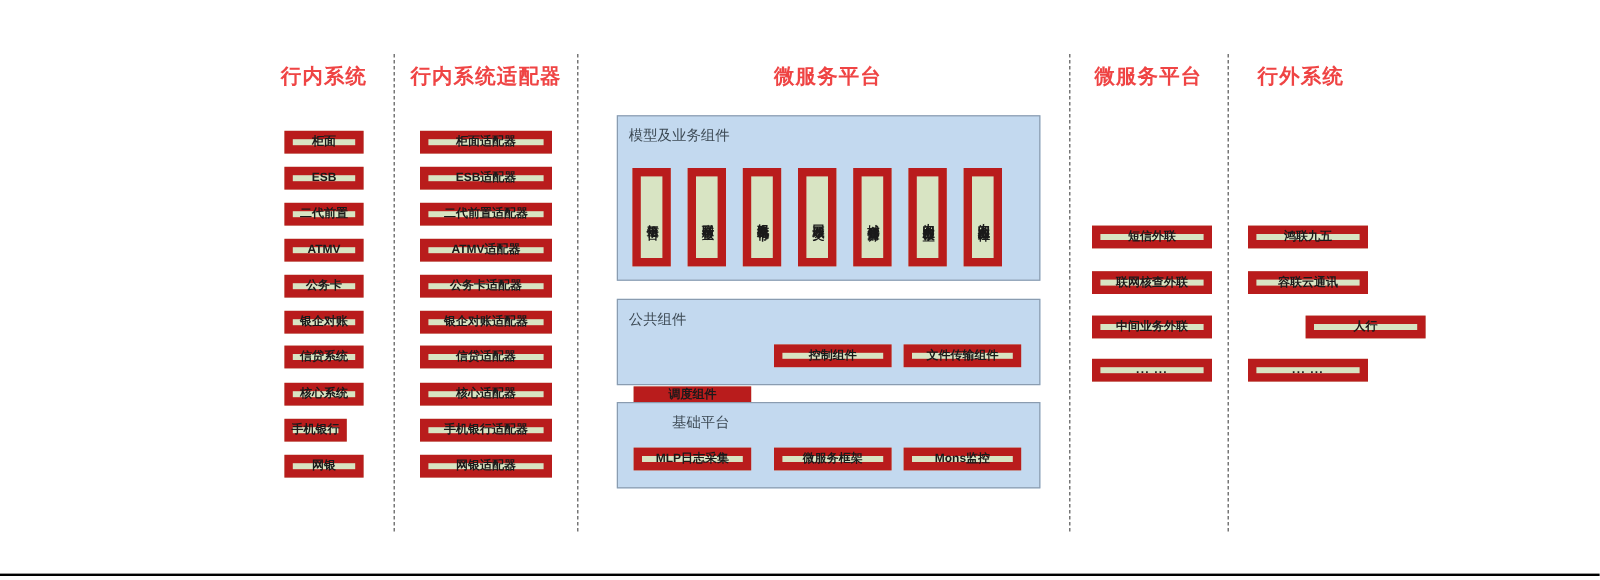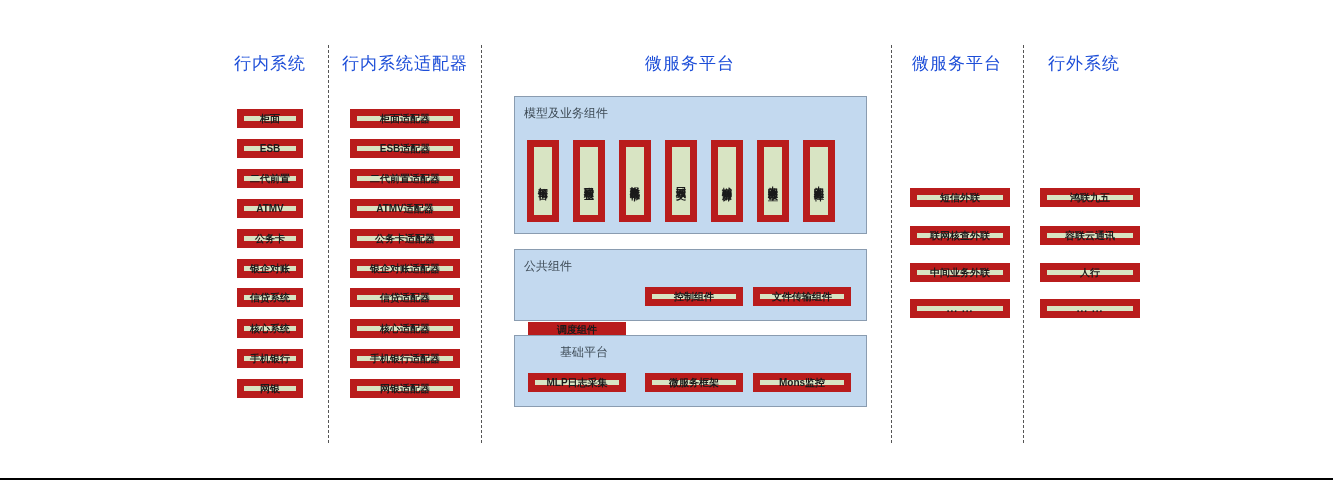--- a/index.html
+++ b/index.html
@@ -9,22 +9,22 @@
     font-family:"Liberation Sans","DejaVu Sans",sans-serif;
     overflow:hidden;
     position:relative;
   }
   .canvas{position:absolute;left:0;top:0;width:1333px;height:483px;}
 
   
   .col-title{
     position:absolute;
     font-size:17px;
-    font-weight:normal;
-    color:#1d4ed8;
+    font-weight:bold;
+    color:#ef4444;
     text-align:center;
     white-space:nowrap;
     letter-spacing:1px;
   }
 
   
   .divider{
     position:absolute;
     width:0;
     border-left:1px dashed #555555;
@@ -101,21 +101,21 @@
   <div class="divider" style="left:1023px;top:45px;height:398px;"></div>
 
   <div class="node" style="left:237px;top:109px;width:66px;height:19px;">柜面</div>
   <div class="node" style="left:237px;top:139px;width:66px;height:19px;">ESB</div>
   <div class="node" style="left:237px;top:169px;width:66px;height:19px;">二代前置</div>
   <div class="node" style="left:237px;top:199px;width:66px;height:19px;">ATMV</div>
   <div class="node" style="left:237px;top:229px;width:66px;height:19px;">公务卡</div>
   <div class="node" style="left:237px;top:259px;width:66px;height:19px;">银企对账</div>
   <div class="node" style="left:237px;top:288px;width:66px;height:19px;">信贷系统</div>
   <div class="node" style="left:237px;top:319px;width:66px;height:19px;">核心系统</div>
-  <div class="node" style="left:237px;top:349px;width:66px;height:19px;">手机银行</div>
+  <div class="node" style="left:237px;top:349px;width:52px;height:19px;">手机银行</div>
   <div class="node" style="left:237px;top:379px;width:66px;height:19px;">网银</div>
 
   <div class="node" style="left:350px;top:109px;width:110px;height:19px;">柜面适配器</div>
   <div class="node" style="left:350px;top:139px;width:110px;height:19px;">ESB适配器</div>
   <div class="node" style="left:350px;top:169px;width:110px;height:19px;">二代前置适配器</div>
   <div class="node" style="left:350px;top:199px;width:110px;height:19px;">ATMV适配器</div>
   <div class="node" style="left:350px;top:229px;width:110px;height:19px;">公务卡适配器</div>
   <div class="node" style="left:350px;top:259px;width:110px;height:19px;">银企对账适配器</div>
   <div class="node" style="left:350px;top:288px;width:110px;height:19px;">信贷适配器</div>
   <div class="node" style="left:350px;top:319px;width:110px;height:19px;">核心适配器</div>
@@ -147,18 +147,18 @@
   <div class="node" style="left:645px;top:373px;width:98px;height:19px;">微服务框架</div>
   <div class="node" style="left:753px;top:373px;width:98px;height:19px;">Mons监控</div>
 
   <div class="node" style="left:910px;top:188px;width:100px;height:19px;">短信外联</div>
   <div class="node" style="left:910px;top:226px;width:100px;height:19px;">联网核查外联</div>
   <div class="node" style="left:910px;top:263px;width:100px;height:19px;">中间业务外联</div>
   <div class="node dots" style="left:910px;top:299px;width:100px;height:19px;">... ...</div>
 
   <div class="node" style="left:1040px;top:188px;width:100px;height:19px;">鸿联九五</div>
   <div class="node" style="left:1040px;top:226px;width:100px;height:19px;">容联云通讯</div>
-  <div class="node" style="left:1040px;top:263px;width:100px;height:19px;">人行</div>
+  <div class="node" style="left:1088px;top:263px;width:100px;height:19px;">人行</div>
   <div class="node dots" style="left:1040px;top:299px;width:100px;height:19px;">... ...</div>
 
   <div class="bottom-rule" style="top:478px;"></div>
 
 </div>
 
 </body></html>

